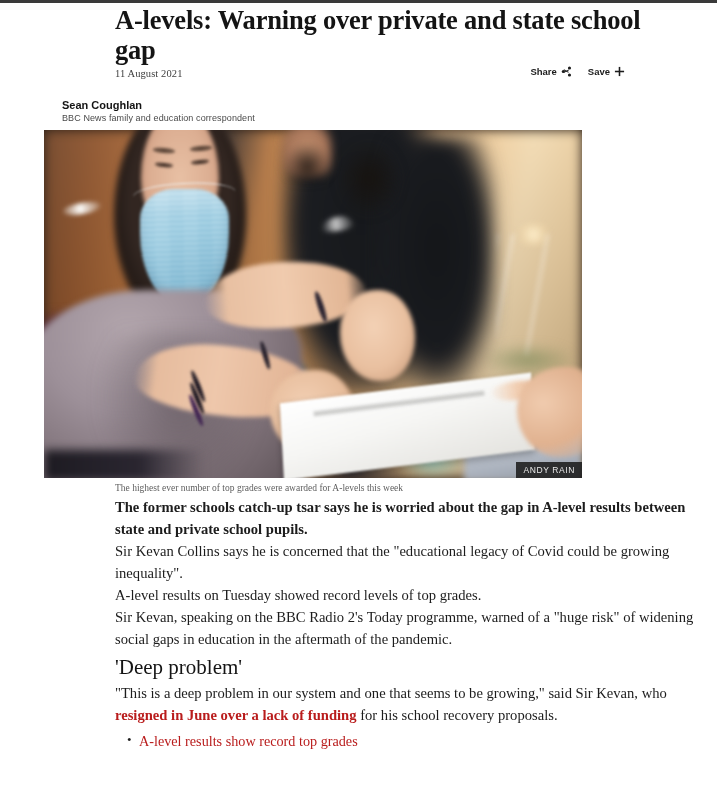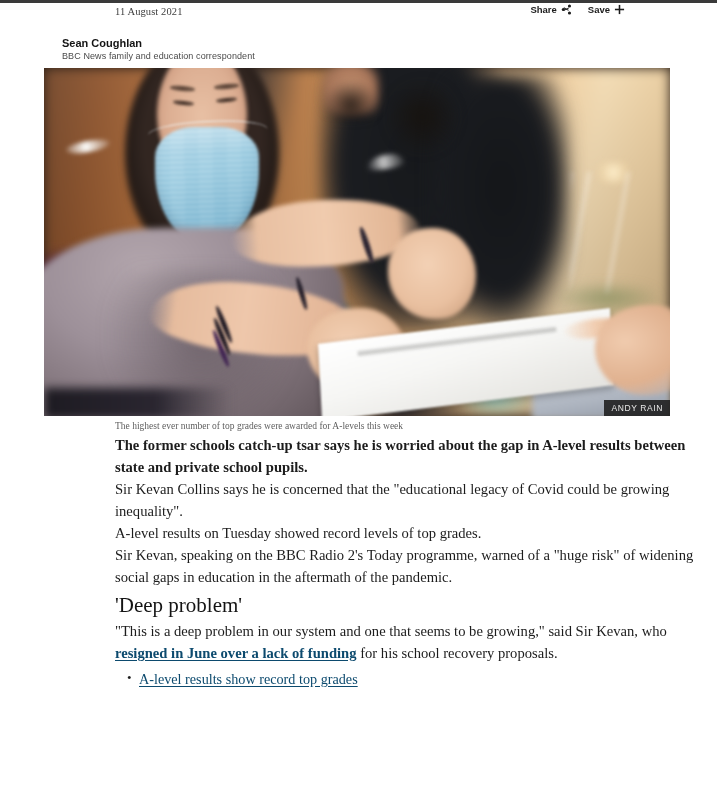--- a/index.html
+++ b/index.html
@@ -105,21 +105,21 @@
     color: #4a4a4a;
     line-height: 12px;
     letter-spacing: 0.1px;
   }
 
   
   .photo-wrap {
     position: relative;
     margin-top: 6px;
     margin-left: 44px;
-    width: 626px;
+    width: 538px;
     height: 348px;
     overflow: hidden;
     background: #2b2018;
   }
   .photo {
     position: absolute;
     inset: 0;
     overflow: hidden;
   }
   
@@ -507,36 +507,38 @@
   }
   ul.links li::before {
     content: "\2022";
     position: absolute;
     left: -12px;
     top: -1px;
     font-size: 13px;
     color: #1c1c1c;
   }
   a.ilink {
-    color: #0c4a6e;
-    text-decoration: underline;
+    color: #b91c1c;
     text-underline-offset: 1.5px;
     cursor: pointer;
   }
   a.ilink.bold { font-weight: bold; }
 </style>
 </head>
 <body>
 
 <div id="page">
 
   <div id="top-bar"></div>
 
   <div id="content">
 
+    <div class="headline-wrap">
+      <h1 class="headline">A-levels: Warning over private and state school gap</h1>
+    </div>
 
     <div class="meta-row">
       <div class="date">11 August 2021</div>
       <div class="actions">
         <div class="action">
           <span>Share</span>
           <span>
             <svg width="11" height="11" viewBox="0 0 24 24" fill="#1c1c1c">
               <circle cx="18.5" cy="4.5" r="3.4"></circle>
               <circle cx="5" cy="12" r="3.4"></circle>

